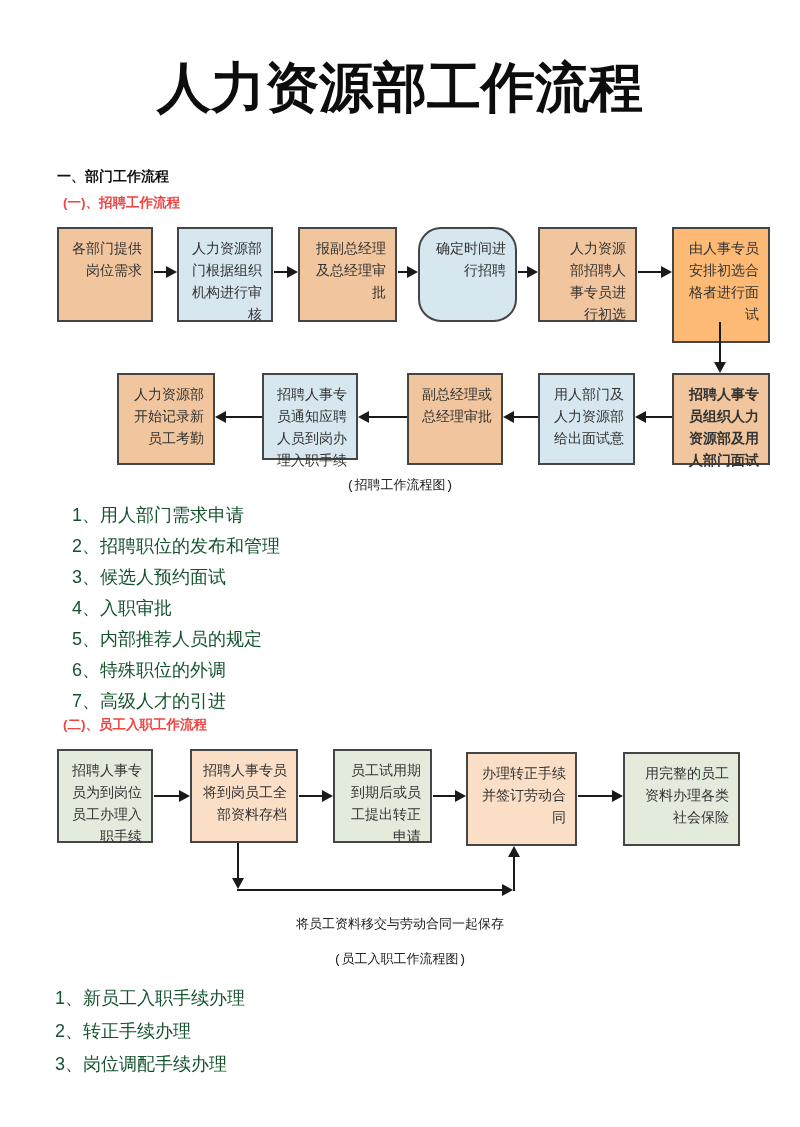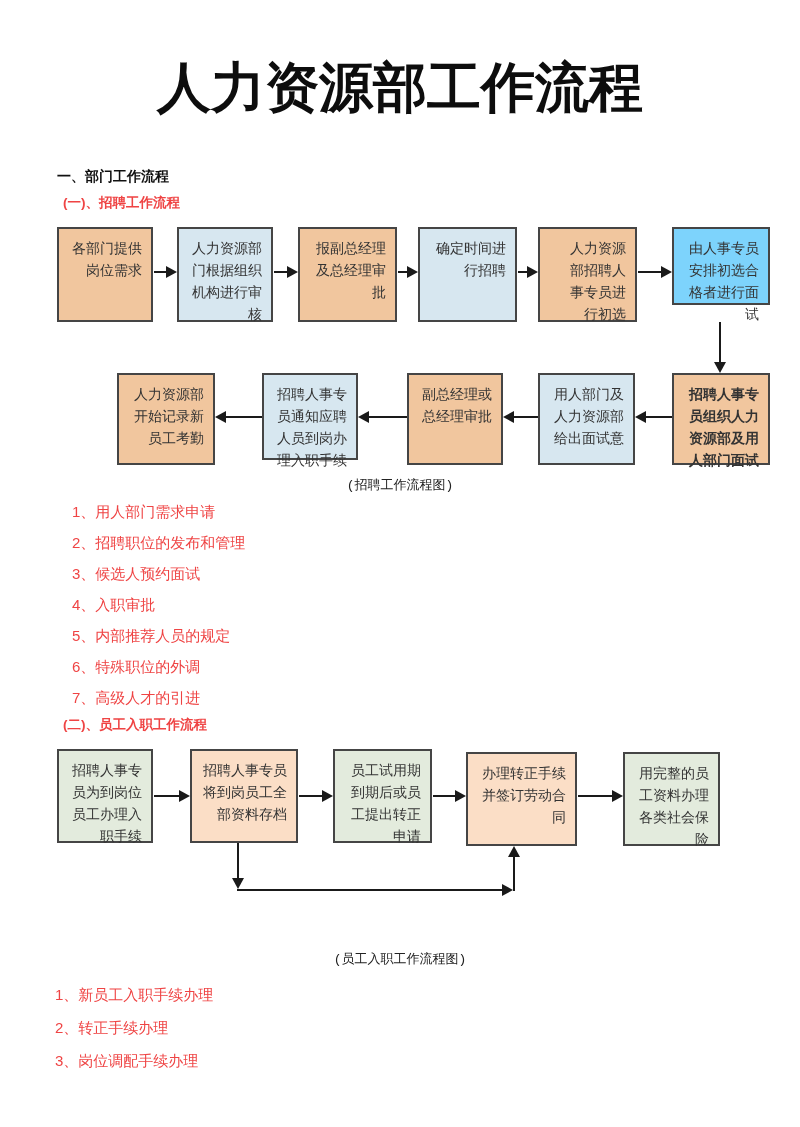--- a/index.html
+++ b/index.html
@@ -16,38 +16,38 @@
   .vl{width:2px;background:#1a1a1a;}
   .ar{width:0;height:0;border-left:11px solid #1a1a1a;
       border-top:6px solid transparent;border-bottom:6px solid transparent;}
   .al{width:0;height:0;border-right:11px solid #1a1a1a;
       border-top:6px solid transparent;border-bottom:6px solid transparent;}
   .ad{width:0;height:0;border-top:11px solid #1a1a1a;
       border-left:6px solid transparent;border-right:6px solid transparent;}
   .au{width:0;height:0;border-bottom:11px solid #1a1a1a;
       border-left:6px solid transparent;border-right:6px solid transparent;}
   .cap{left:0;right:0;text-align:center;font-size:13px;color:#222;font-family:Liberation Mono, monospace;}
-  .li{font-size:15px;color:#ef4444;}
+  .li{font-size:18px;color:#14532d;}
 </style>
 </head>
 <body>
 
 <div id="page">
 
   <div id="title" class="abs">人力资源部工作流程</div>
 
   <div class="abs h1" style="left:57px;top:168px">一、部门工作流程</div>
   <div class="abs h2" style="left:63px;top:194px">(一)、招聘工作流程</div>
 
   <div class="abs node" style="left: 57px; top: 227px; width: 96px; height: 95px; background-color: rgb(241, 198, 158);">各部门提供岗位需求</div>
   <div class="abs node" style="left: 177px; top: 227px; width: 96px; height: 95px; background-color: rgb(215, 231, 240);">人力资源部门根据组织机构进行审核</div>
   <div class="abs node" style="left: 298px; top: 227px; width: 99px; height: 95px; background-color: rgb(241, 198, 158);">报副总经理及总经理审批</div>
-  <div class="abs node" style="left: 418px; top: 227px; width: 99px; height: 95px; background-color: rgb(215, 231, 240);">确定时间进行招聘</div>
+  <div class="abs node" style="left: 418px; top: 227px; width: 99px; height: 95px; background-color: rgb(215, 231, 240); border-radius: 23px;">确定时间进行招聘</div>
   <div class="abs node" style="left: 538px; top: 227px; width: 99px; height: 95px; background-color: rgb(241, 198, 158); padding-left: 24px;">人力资源部招聘人事专员进行初选</div>
-  <div class="abs node" style="left: 672px; top: 227px; width: 98px; height: 78px; background-color: #7dd3fc;">由人事专员安排初选合格者进行面试</div>
+  <div class="abs node" style="left: 672px; top: 227px; width: 98px; height: 116px; background-color: #fdba74;">由人事专员安排初选合格者进行面试</div>
 
   <div class="abs hl" style="left:154px;top:271px;width:13px"></div>
   <div class="abs ar" style="left:166px;top:266px"></div>
   <div class="abs hl" style="left:274px;top:271px;width:14px"></div>
   <div class="abs ar" style="left:287px;top:266px"></div>
   <div class="abs hl" style="left:398px;top:271px;width:10px"></div>
   <div class="abs ar" style="left:407px;top:266px"></div>
   <div class="abs hl" style="left:518px;top:271px;width:10px"></div>
   <div class="abs ar" style="left:527px;top:266px"></div>
   <div class="abs hl" style="left:638px;top:271px;width:24px"></div>
@@ -80,37 +80,38 @@
   <div class="abs li" style="left:72px;top:627px">5、内部推荐人员的规定</div>
   <div class="abs li" style="left:72px;top:658px">6、特殊职位的外调</div>
   <div class="abs li" style="left:72px;top:689px">7、高级人才的引进</div>
 
   <div class="abs h2" style="left:63px;top:716px">(二)、员工入职工作流程</div>
 
   <div class="abs node" style="left: 57px; top: 749px; width: 96px; height: 94px; background-color: rgb(227, 235, 221);">招聘人事专员为到岗位员工办理入职手续</div>
   <div class="abs node" style="left: 190px; top: 749px; width: 108px; height: 94px; background-color: rgb(251, 222, 198);">招聘人事专员将到岗员工全部资料存档</div>
   <div class="abs node" style="left: 333px; top: 749px; width: 99px; height: 94px; background-color: rgb(227, 235, 221);">员工试用期到期后或员工提出转正申请</div>
   <div class="abs node" style="left: 466px; top: 752px; width: 111px; height: 94px; background-color: rgb(251, 222, 198);">办理转正手续并签订劳动合同</div>
-  <div class="abs node" style="left: 623px; top: 752px; width: 97px; height: 94px; background-color: rgb(227, 235, 221);">用完整的员工资料办理各类社会保险</div>
+  <div class="abs node" style="left: 623px; top: 752px; width: 117px; height: 94px; background-color: rgb(227, 235, 221);">用完整的员工资料办理各类社会保险</div>
 
   <div class="abs hl" style="left:154px;top:795px;width:26px"></div>
   <div class="abs ar" style="left:179px;top:790px"></div>
   <div class="abs hl" style="left:299px;top:795px;width:24px"></div>
   <div class="abs ar" style="left:322px;top:790px"></div>
   <div class="abs hl" style="left:433px;top:795px;width:23px"></div>
   <div class="abs ar" style="left:455px;top:790px"></div>
   <div class="abs hl" style="left:578px;top:795px;width:35px"></div>
   <div class="abs ar" style="left:612px;top:790px"></div>
 
   <div class="abs vl" style="left:237px;top:843px;height:36px"></div>
   <div class="abs ad" style="left:232px;top:878px"></div>
   <div class="abs hl" style="left:237px;top:889px;width:266px"></div>
   <div class="abs ar" style="left:502px;top:884px"></div>
   <div class="abs vl" style="left:513px;top:857px;height:34px"></div>
   <div class="abs au" style="left:508px;top:846px"></div>
 
+  <div class="abs cap" style="top:915px">将员工资料移交与劳动合同一起保存</div>
   <div class="abs cap" style="top:950px">(员工入职工作流程图)</div>
 
   <div class="abs li" style="left:55px;top:986px">1、新员工入职手续办理</div>
   <div class="abs li" style="left:55px;top:1019px">2、转正手续办理</div>
   <div class="abs li" style="left:55px;top:1052px">3、岗位调配手续办理</div>
 
 </div>
 
 </body></html>

